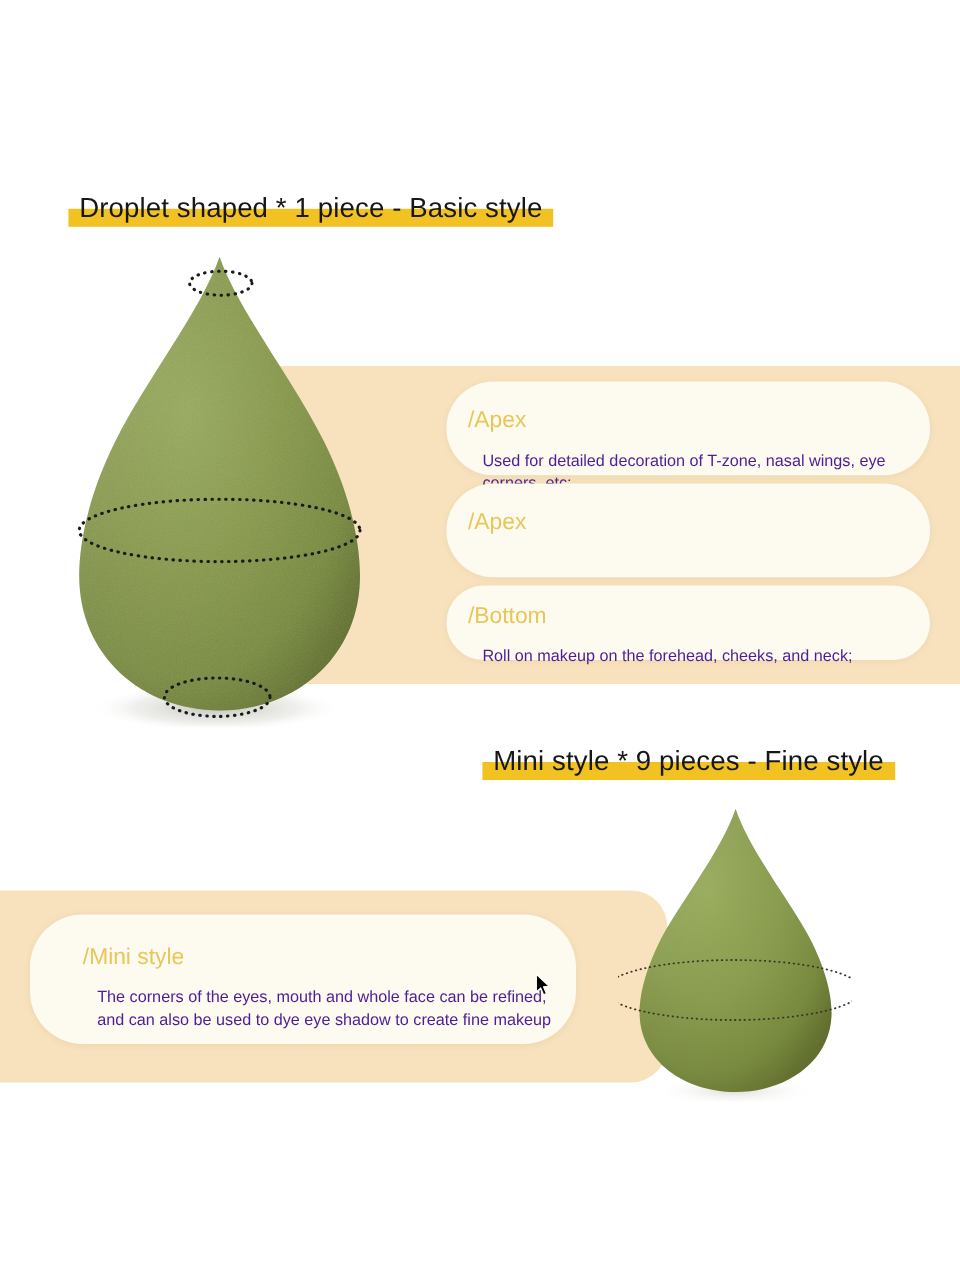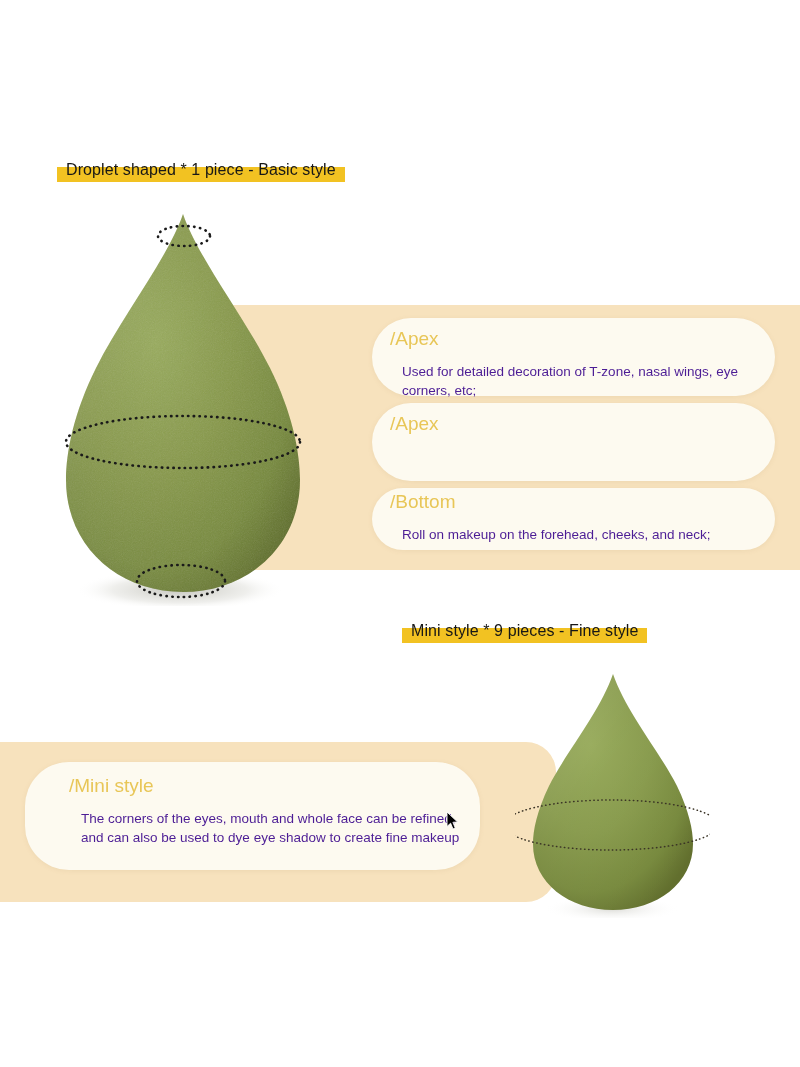--- a/index.html
+++ b/index.html
@@ -12,21 +12,21 @@
     height: 1067px;
     position: relative;
     overflow: hidden;
     font-family: "Liberation Sans", sans-serif;
     -webkit-font-smoothing: antialiased;
   }
 
   
   .heading {
     position: absolute;
-    font-size: 16px;
+    font-size: 23px;
     font-weight: 400;
     color: #171717;
     white-space: nowrap;
     letter-spacing: 0.1px;
     line-height: 1;
   }
   .heading .hl-band {
     position: absolute;
     left: -9px;
     right: -9px;
@@ -71,21 +71,21 @@
     background: #fdfaf0;
     border-radius: 44px;
     box-sizing: border-box;
     box-shadow: 0 1px 5px rgba(160,130,80,0.10);
   }
   .info-card .card-title {
     font-size: 19px;
     color: #e8c657;
     font-weight: 400;
     line-height: 1.1;
-    margin: 0 0 3px 0;
+    margin: 12px 0 3px 0;
     white-space: nowrap;
   }
   .info-card .card-body {
     font-size: 13.5px;
     color: #4c1d95;
     line-height: 1.42;
     margin: 12px;
     font-weight: 400;
   }
 

